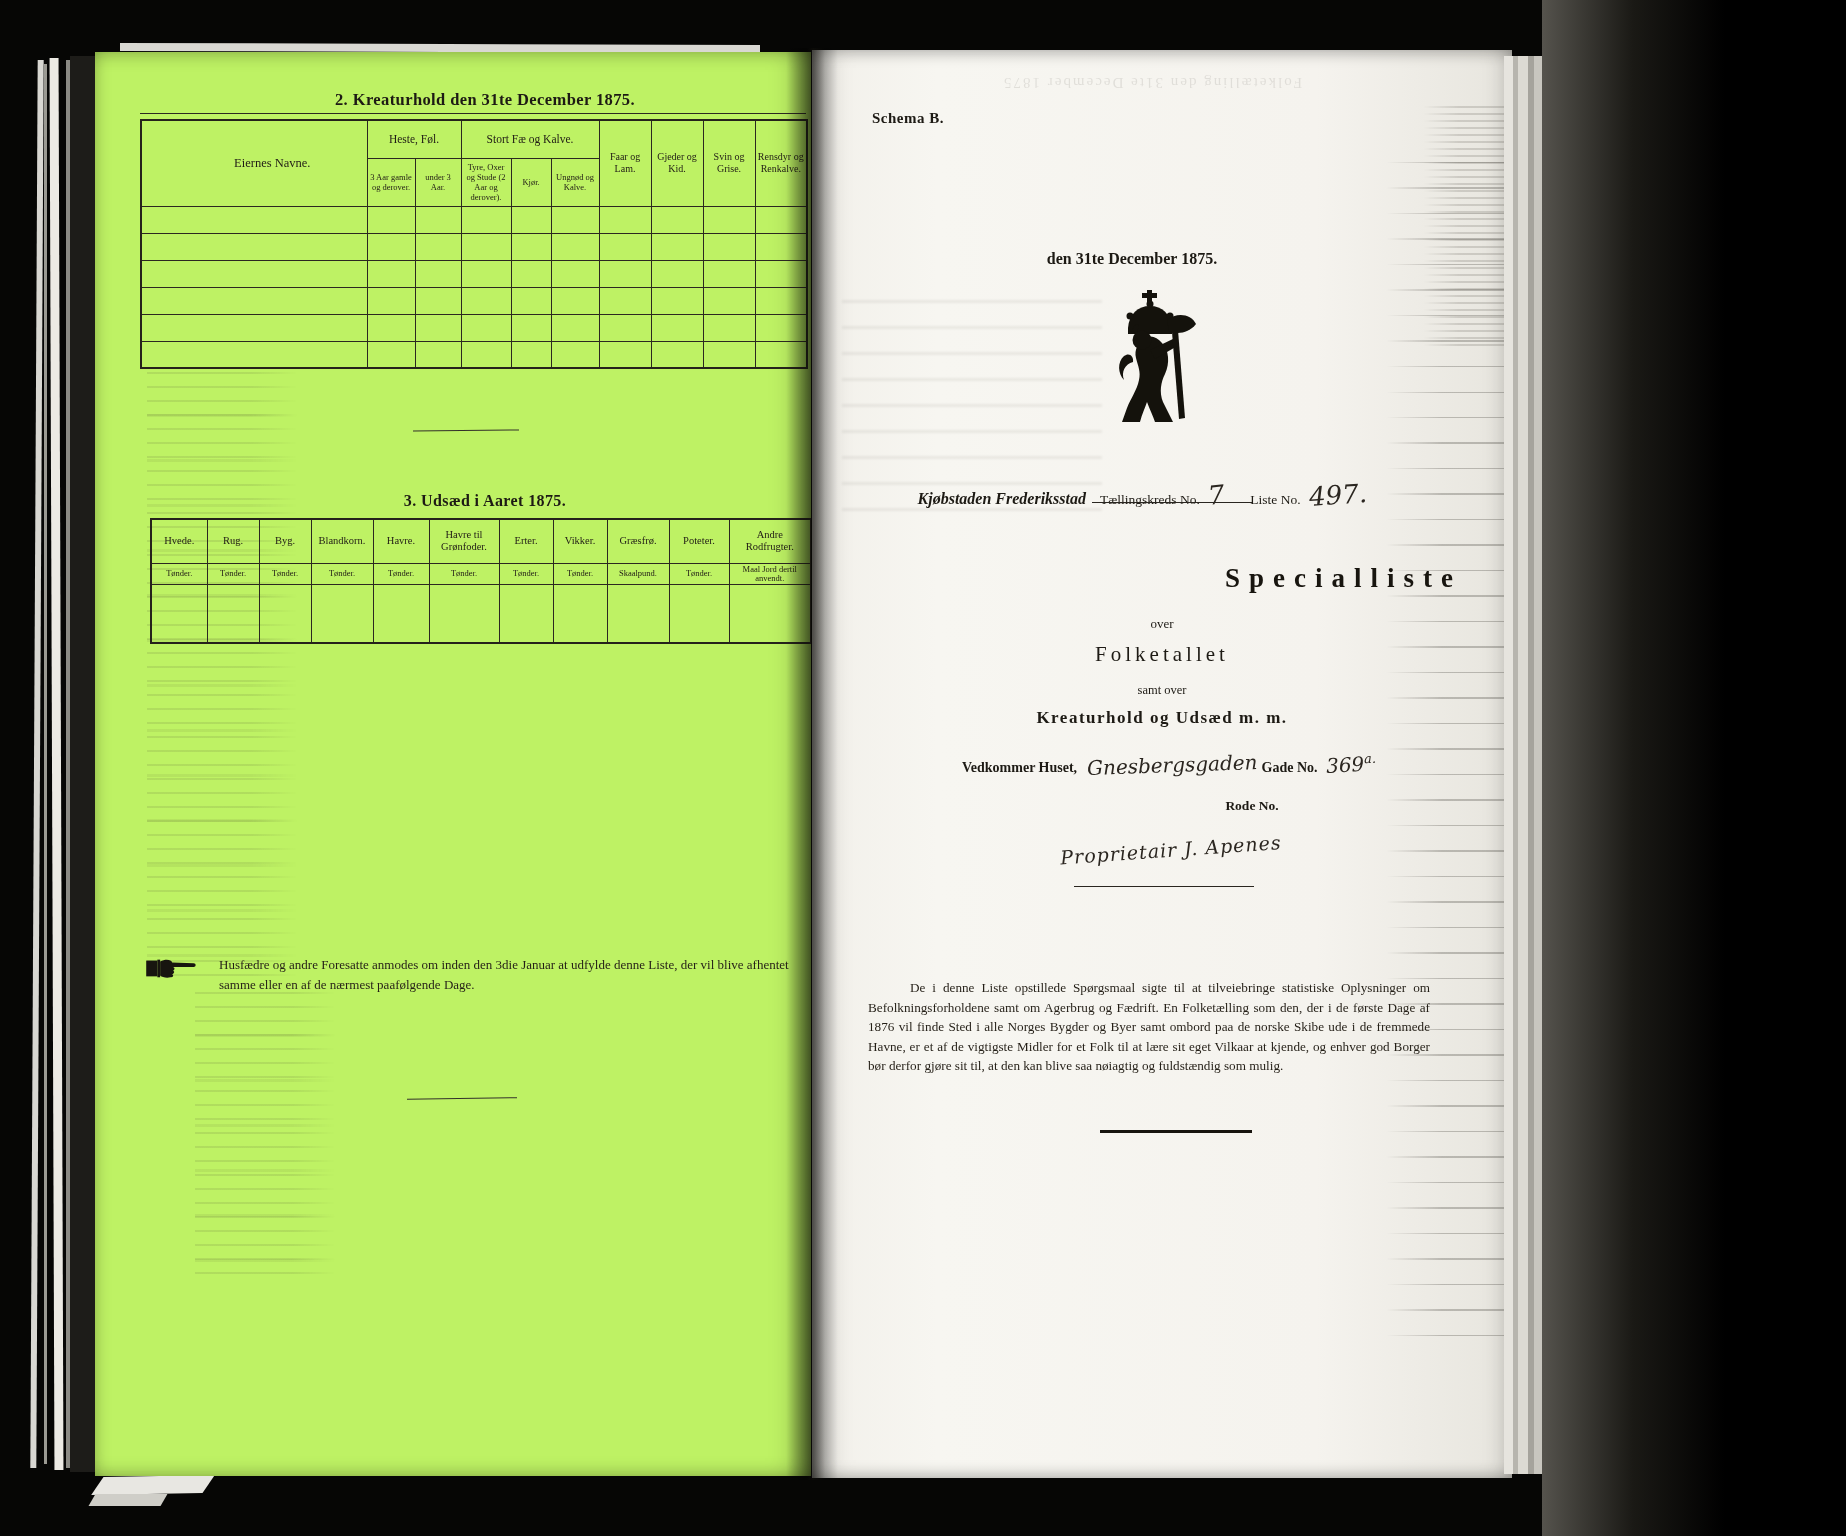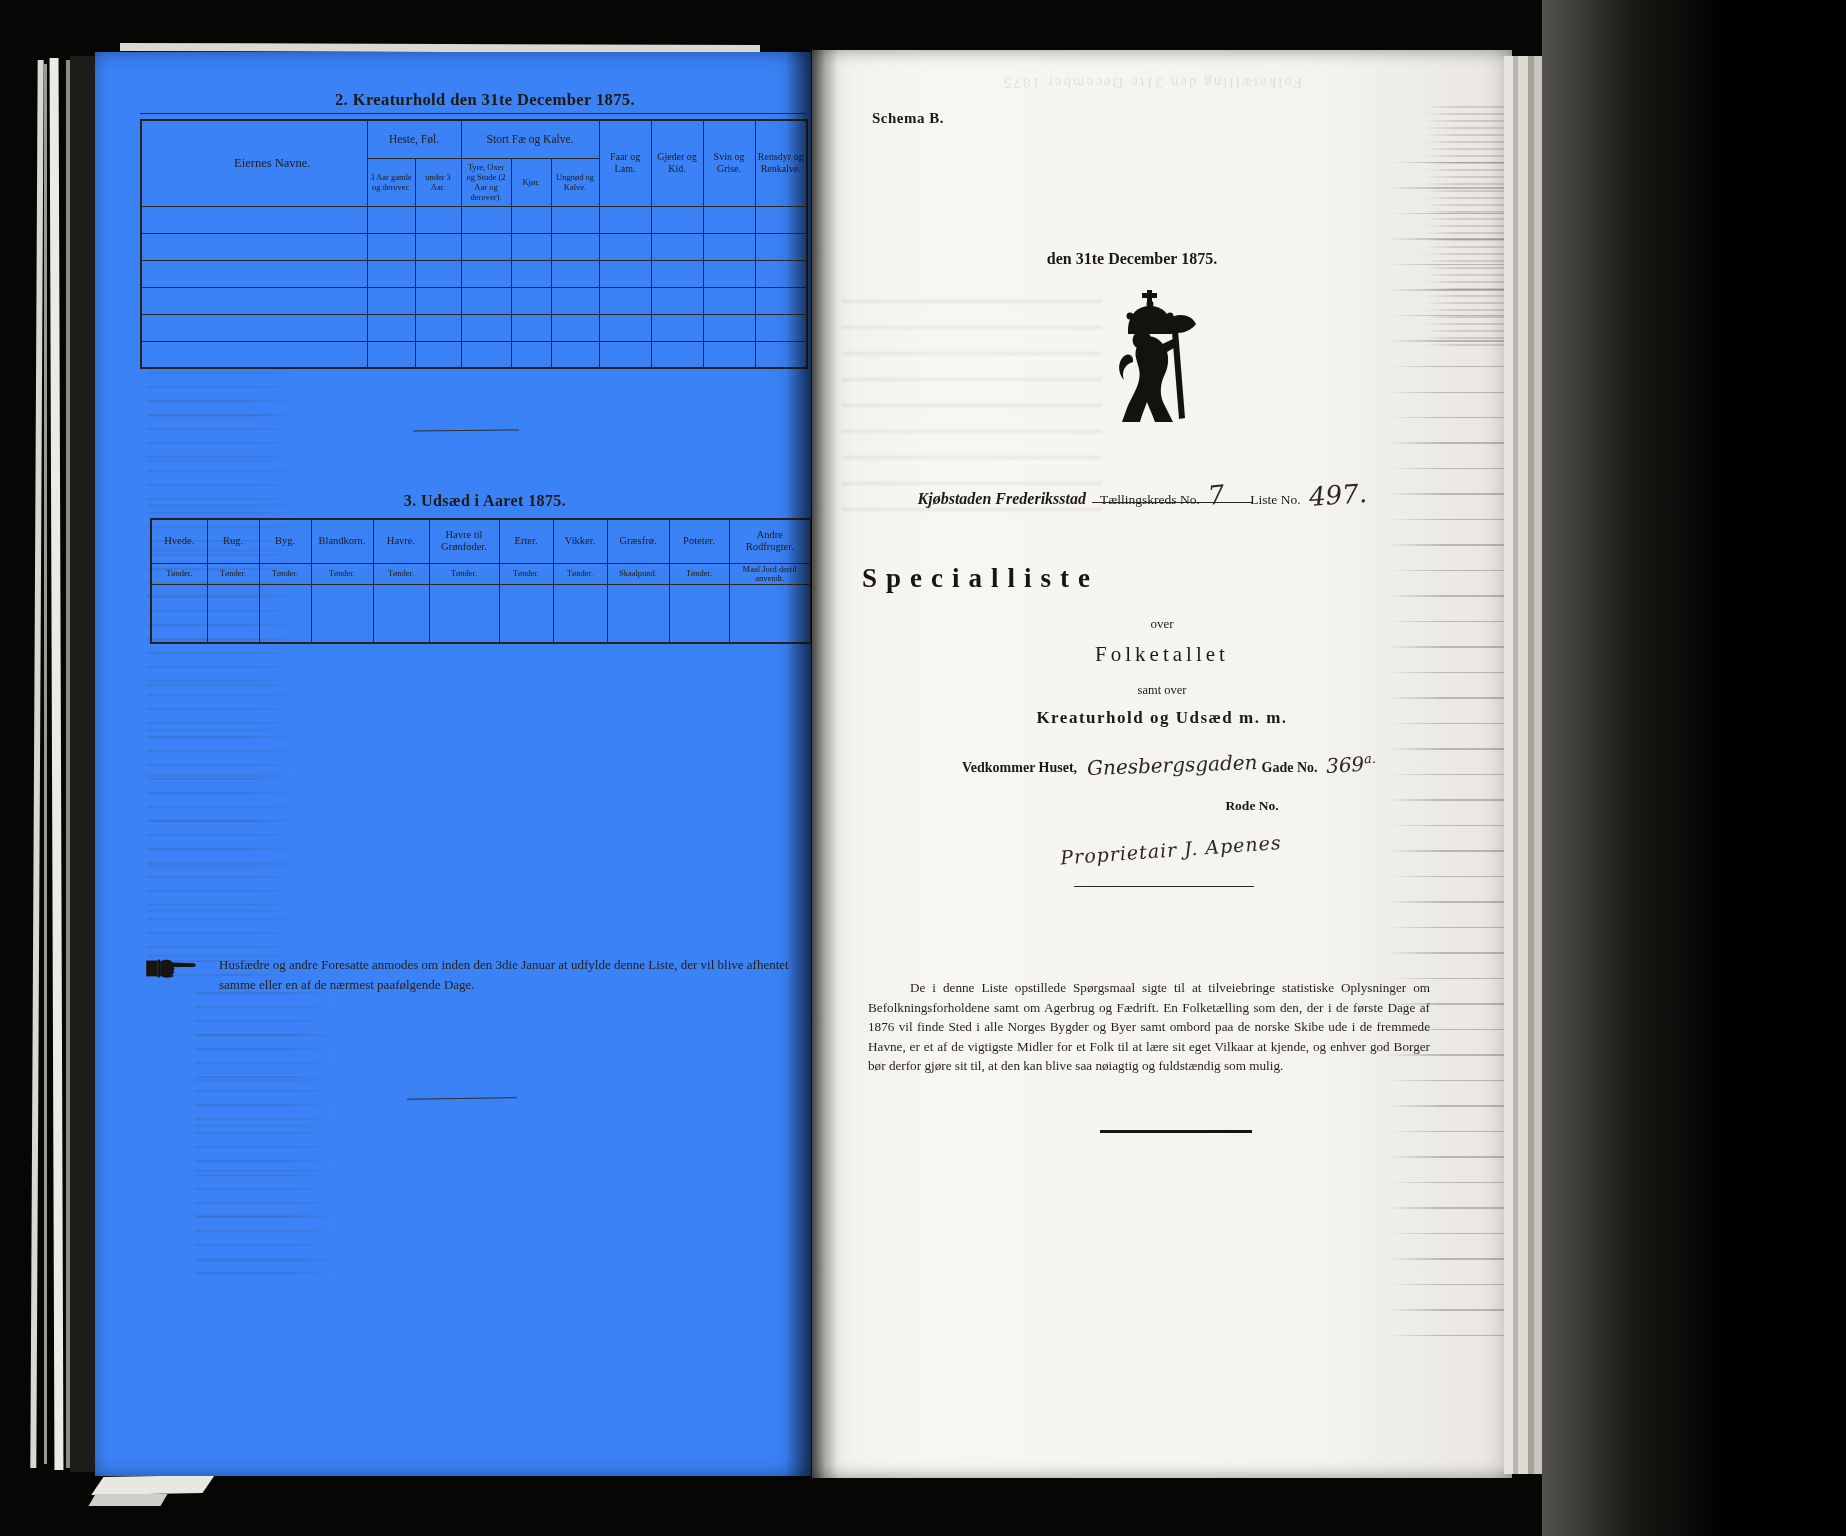--- a/index.html
+++ b/index.html
@@ -3,21 +3,21 @@
 <meta charset="utf-8">
 <title>Folketælling 1875 – scanned census form</title>
 <style>
   html,body{margin:0;padding:0;background:#050505;}
   .scan{position:relative;width:1846px;height:1536px;overflow:hidden;background:#060605;
         font-family:"Liberation Serif","DejaVu Serif",serif;color:#1d1a14;}
   .abs{position:absolute;}
 
   
   .page{position:absolute;overflow:hidden;}
-  .left-page{left:95px;top:52px;width:716px;height:1424px;background:#3b82f6;
+  .left-page{left:95px;top:52px;width:716px;height:1424px;background:#bef264;
      box-shadow: inset -28px 0 30px -18px rgba(0,0,0,.38),
                  inset 0 14px 18px -12px rgba(0,0,0,.22),
                  inset 12px 0 16px -10px rgba(0,0,0,.20),
                  inset 0 -14px 18px -12px rgba(0,0,0,.22);}
   .right-page{left:812px;top:50px;width:700px;height:1428px;
      background:linear-gradient(to right,#f2f0ea,#f7f6f1 18%,#f5f3ee 72%,#e7e5de);
      box-shadow: inset 26px 0 30px -18px rgba(0,0,0,.38),
                  inset -18px 0 24px -14px rgba(0,0,0,.28),
                  inset 0 12px 16px -10px rgba(0,0,0,.22),
                  inset 0 -12px 16px -10px rgba(0,0,0,.22);}
@@ -70,21 +70,21 @@
   .main-title{left:30px;top:158px;width:580px;text-align:center;font-size:30px;font-weight:bold;letter-spacing:.5px;color:#17140e;}
   .main-sub{left:30px;top:200px;width:580px;text-align:center;font-size:16px;font-weight:bold;}
   .coa{left:283px;top:240px;width:110px;height:150px;}
   .district{left:20px;top:396px;width:620px;display:flex;justify-content:center;align-items:baseline;white-space:nowrap;}
   .district .city{font-size:16px;font-weight:bold;font-style:italic;margin-right:14px;margin-top:44px;}
   .district .dlabel{font-size:13.5px;}
   .hw{font-family:"DejaVu Serif",serif;font-style:italic;color:#2b2620;}
   .hw-7{font-size:26px;margin:0 26px 0 8px;display:inline-block;transform:rotate(-6deg);}
   .hw-497{font-size:26px;margin-left:8px;display:inline-block;transform:rotate(-4deg);}
   .rule-sm{left:280px;top:452px;width:160px;height:0;border-top:1.6px solid #2a2620;}
-  .sp1{left:50px;top:513px;width:600px;text-align:left;font-size:27px;font-weight:bold;letter-spacing:9px;color:#18150f;}
+  .sp1{left:50px;top:513px;width:600px;text-align:right;font-size:27px;font-weight:bold;letter-spacing:9px;color:#18150f;}
   .sp2{left:50px;top:566px;width:600px;text-align:center;font-size:13px;}
   .sp3{left:50px;top:592px;width:600px;text-align:center;font-size:21px;letter-spacing:4px;}
   .sp4{left:50px;top:633px;width:600px;text-align:center;font-size:12.5px;}
   .sp5{left:50px;top:658px;width:600px;text-align:center;font-size:17px;font-weight:bold;letter-spacing:1.5px;}
   .house-line{left:150px;top:702px;width:520px;display:flex;align-items:baseline;white-space:nowrap;}
   .house-line .hlabel{font-size:14px;font-weight:bold;}
   .hw-street{font-size:20px;margin:0 4px 0 10px;display:inline-block;transform:rotate(-2deg);}
   .hw-no{font-size:20px;margin-left:8px;display:inline-block;transform:rotate(-3deg);}
   .hw .sup, .sup{font-size:13px;vertical-align:super;}
   .rode{left:360px;top:748px;width:160px;text-align:center;font-size:13.5px;font-weight:bold;}

